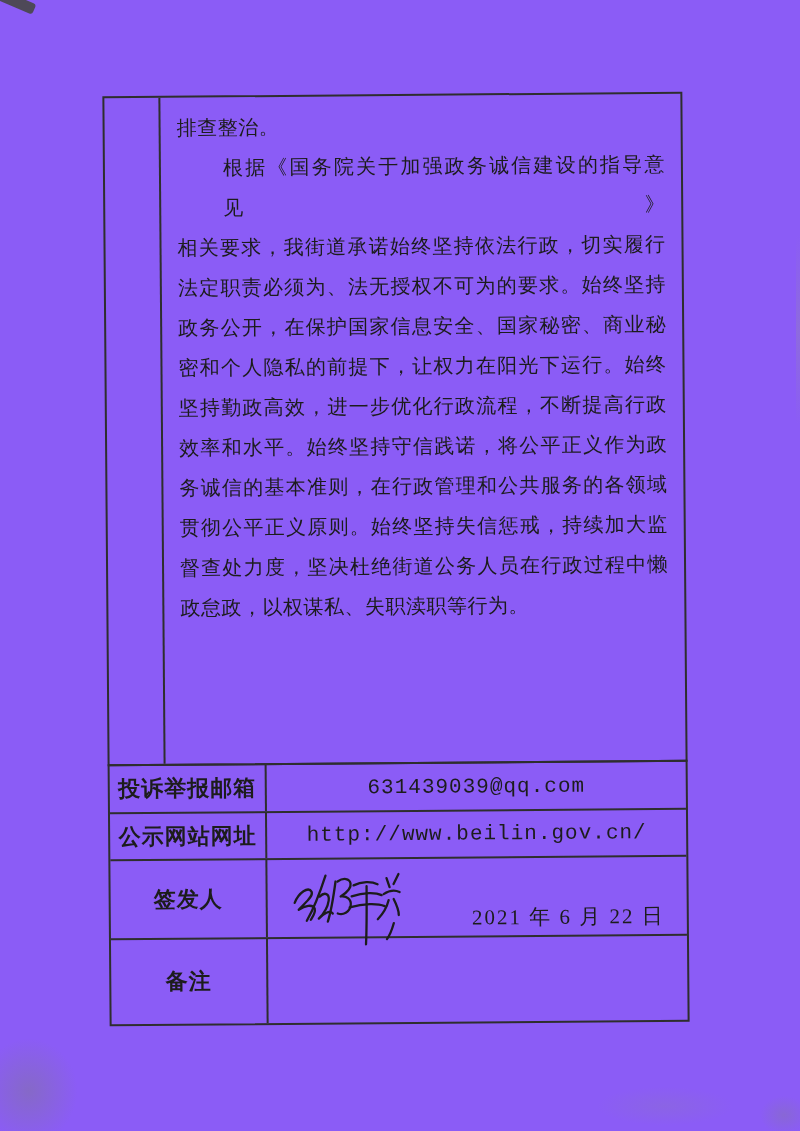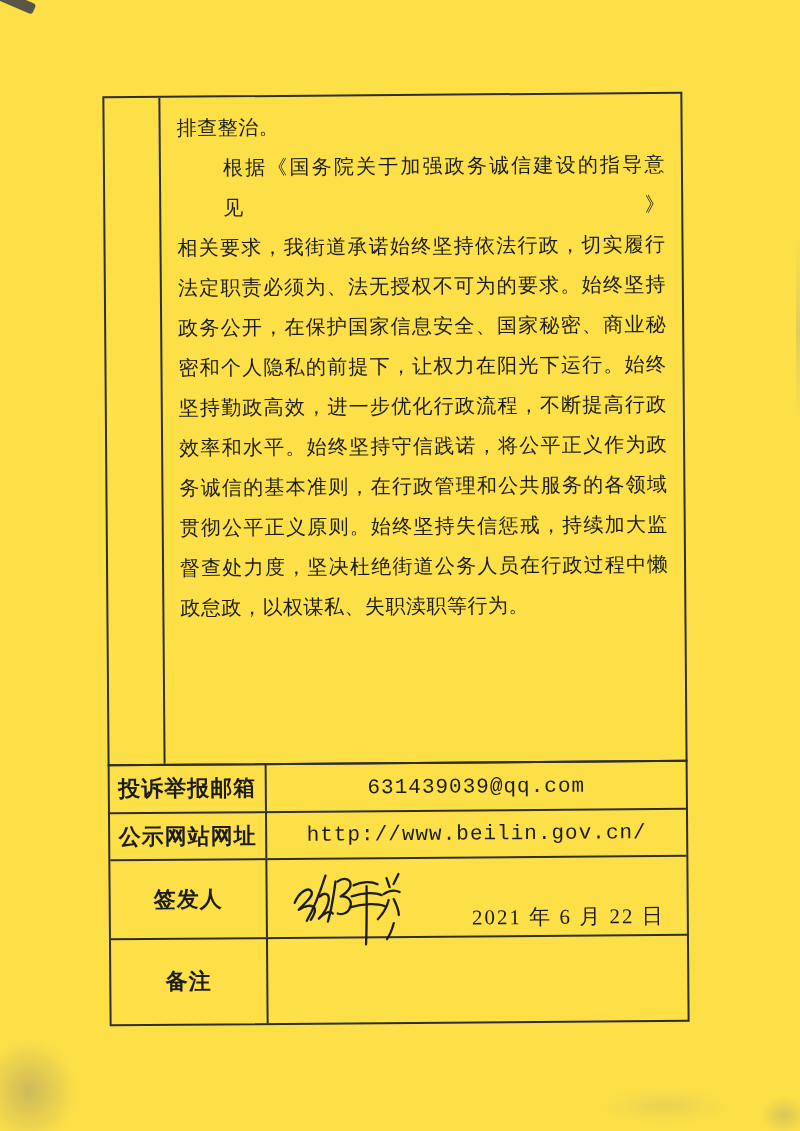--- a/index.html
+++ b/index.html
@@ -2,21 +2,21 @@
 <html><head>
 <meta charset="utf-8">
 <style>
   * { margin:0; padding:0; box-sizing:border-box; }
   html,body { background:#ffffff; }
   body {
     width:800px; height:1131px; position:relative; overflow:hidden;
     font-family:"Liberation Serif", serif;
   }
   .sheet {
-    position:absolute; inset:0; background:#fde047;
+    position:absolute; inset:0; background:#8b5cf6;
   }
   .doc {
     position:absolute; inset:0;
     transform:rotate(-0.45deg);
     transform-origin:400px 560px;
   }
   
   .main-table {
     position:absolute; left:106px; top:94px; width:580px; height:670px;
     border:2px solid #2e2e2e;

